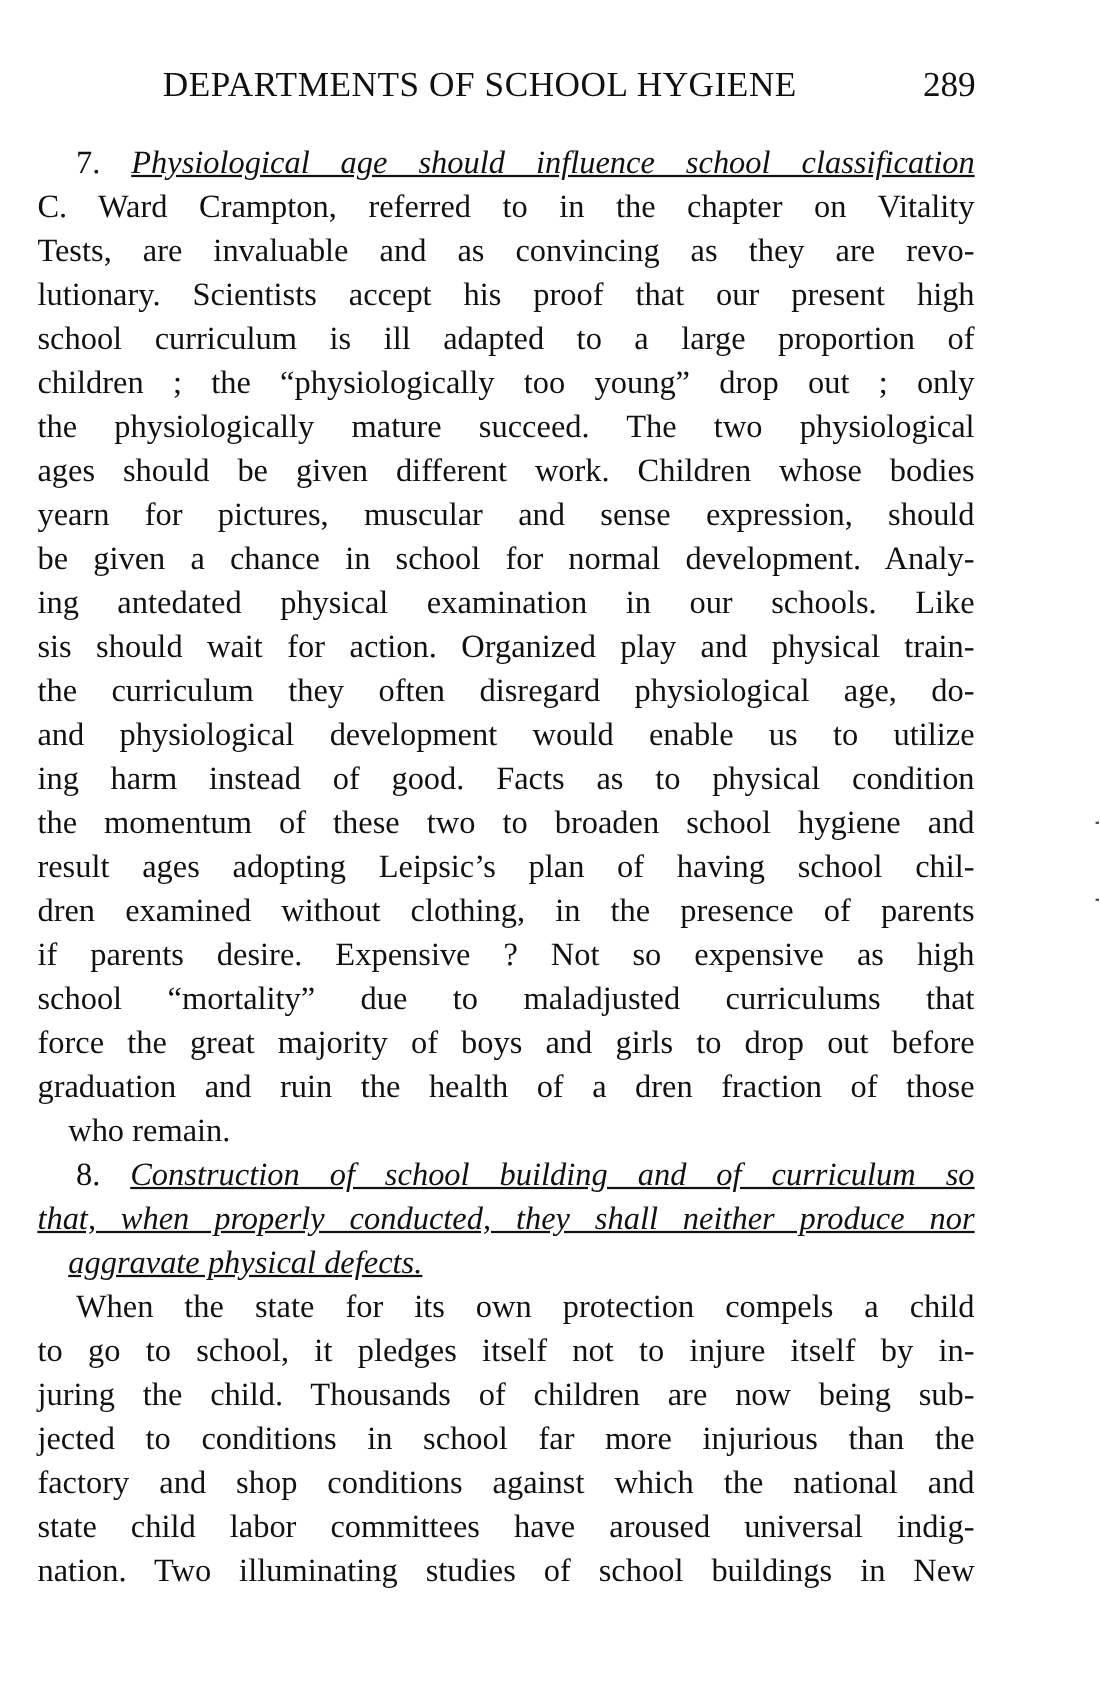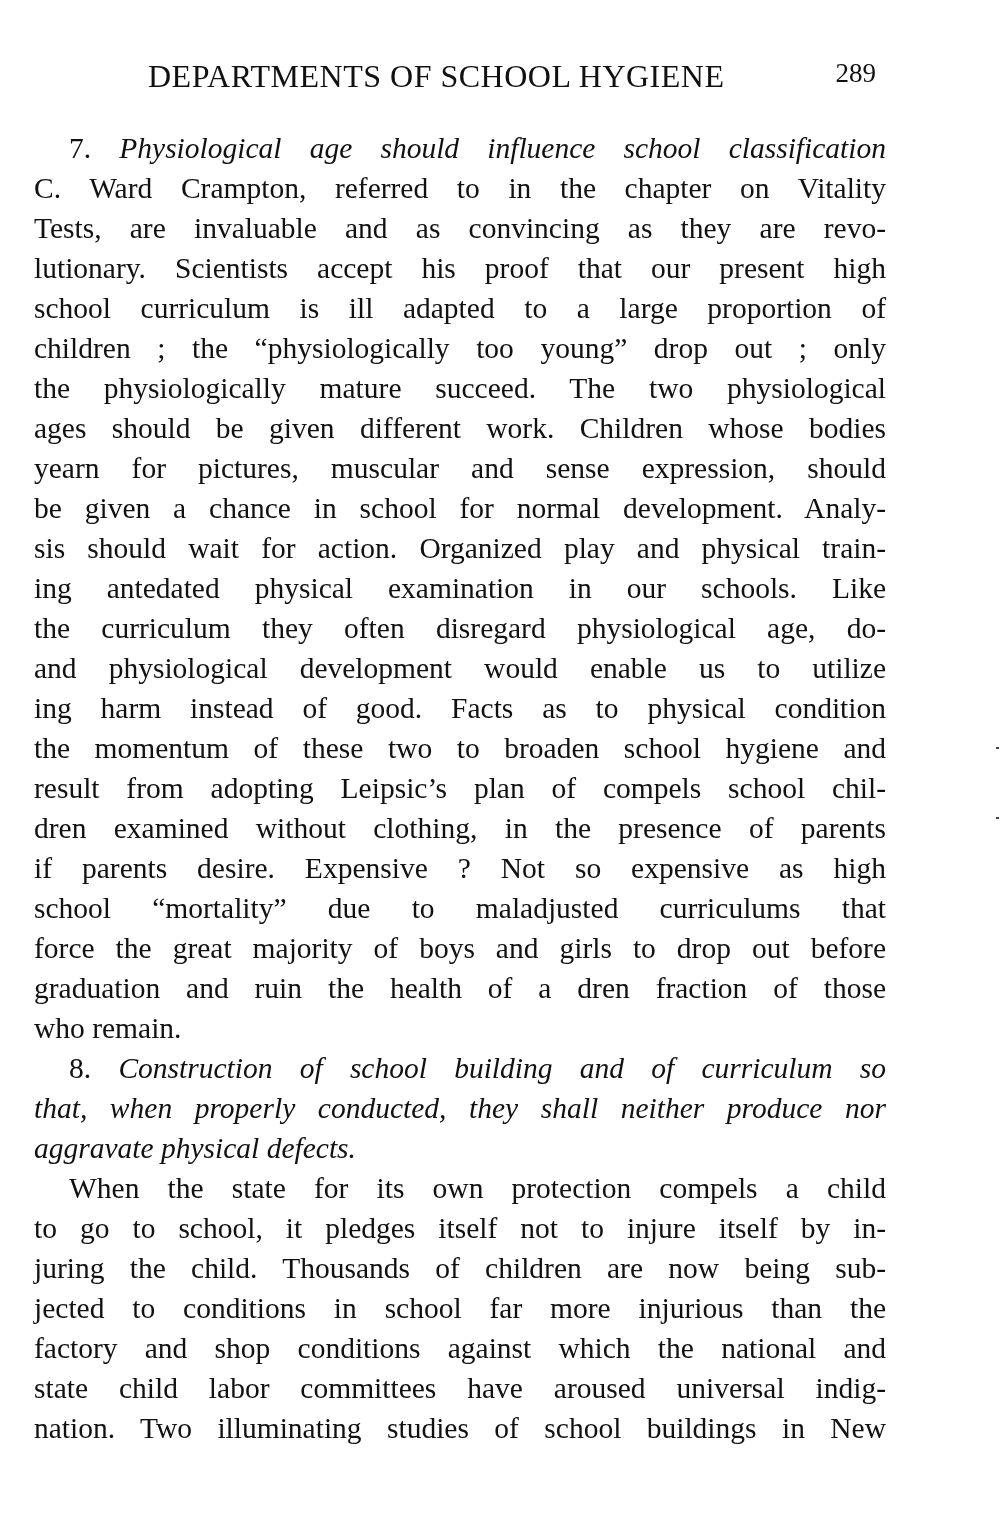--- a/index.html
+++ b/index.html
@@ -1,25 +1,25 @@
 <!DOCTYPE html>
 <html><head>
 <meta charset="utf-8">
 <style>
   html, body { margin:0; padding:0; background:#fff; }
   body { width:1000px; height:1529px; position:relative; overflow:hidden; color:#111;
          font-family:"Liberation Serif","DejaVu Serif",serif; }
   .header { position:absolute; top:58px; left:148px; width:740px; height:40px; }
   .running-head { position:absolute; left:0; top:0; font-size:32px; letter-spacing:0.5px; }
-  .page-number { position:absolute; right:12px; top:0; font-size:27px;text-align:right; }
+  .page-number { position:absolute; right:1px; top:0; font-size:32px;text-align:right; }
   .body-text { position:absolute; left:34px; top:128px; width:852px; }
   .line { font-size:29.5px; line-height:40px; height:40px; white-space:nowrap; text-align:justify; text-align-last:justify; }
-  .line.last { text-align-last:left; }
+  .line.last { text-align-last:left;margin-left:28px; }
   .indent { padding-left:35px; }
-  .it { font-style:italic; }
+  .it { font-style:italic;text-decoration:underline; }
   .mark { position:absolute; width:3px; height:2px; background:#444; }
 </style>
 </head>
 <body>
 
 <div class="header">
   <span class="running-head">DEPARTMENTS OF SCHOOL HYGIENE</span>
   <span class="page-number">289</span>
 </div>
 
@@ -27,27 +27,27 @@
     <div class="line indent"><span>7. </span><span class="it">Physiological age should influence school classification</span></div>
     <div class="line"><span>C. Ward Crampton, referred to in the chapter on Vitality</span></div>
     <div class="line"><span>Tests, are invaluable and as convincing as they are revo-</span></div>
     <div class="line"><span>lutionary.  Scientists accept his proof that our present high</span></div>
     <div class="line"><span>school curriculum is ill adapted to a large proportion of</span></div>
     <div class="line"><span>children ;  the “physiologically too young” drop out ;  only</span></div>
     <div class="line"><span>the physiologically mature succeed.  The two physiological</span></div>
     <div class="line"><span>ages should be given different work.  Children whose bodies</span></div>
     <div class="line"><span>yearn for pictures, muscular and sense expression, should</span></div>
     <div class="line"><span>be given a chance in school for normal development.  Analy-</span></div>
+    <div class="line"><span>ing antedated physical examination in our schools.  Like</span></div>
     <div class="line"><span>sis should wait for action.  Organized play and physical train-</span></div>
-    <div class="line"><span>ing antedated physical examination in our schools.  Like</span></div>
     <div class="line"><span>the curriculum they often disregard physiological age, do-</span></div>
     <div class="line"><span>and physiological development would enable us to utilize</span></div>
     <div class="line"><span>ing harm instead of good.  Facts as to physical condition</span></div>
     <div class="line"><span>the momentum of these two to broaden school hygiene and</span></div>
-    <div class="line"><span>result from adopting Leipsic’s plan of compels school chil-</span></div>
+    <div class="line"><span>result ages adopting Leipsic’s plan of having school chil-</span></div>
     <div class="line"><span>dren examined without clothing, in the presence of parents</span></div>
     <div class="line"><span>if parents desire.  Expensive ?  Not so expensive as high</span></div>
     <div class="line"><span>school “mortality” due to maladjusted curriculums that</span></div>
     <div class="line"><span>force the great majority of boys and girls to drop out before</span></div>
     <div class="line"><span>graduation and ruin the health of a dren fraction of those</span></div>
     <div class="line last"><span>who remain.</span></div>
     <div class="line indent"><span>8. </span><span class="it">Construction of school building and of curriculum so</span></div>
     <div class="line"><span class="it">that, when properly conducted, they shall neither produce nor</span></div>
     <div class="line last"><span class="it">aggravate physical defects.</span></div>
     <div class="line indent"><span>When the state for its own protection compels a child</span></div>

